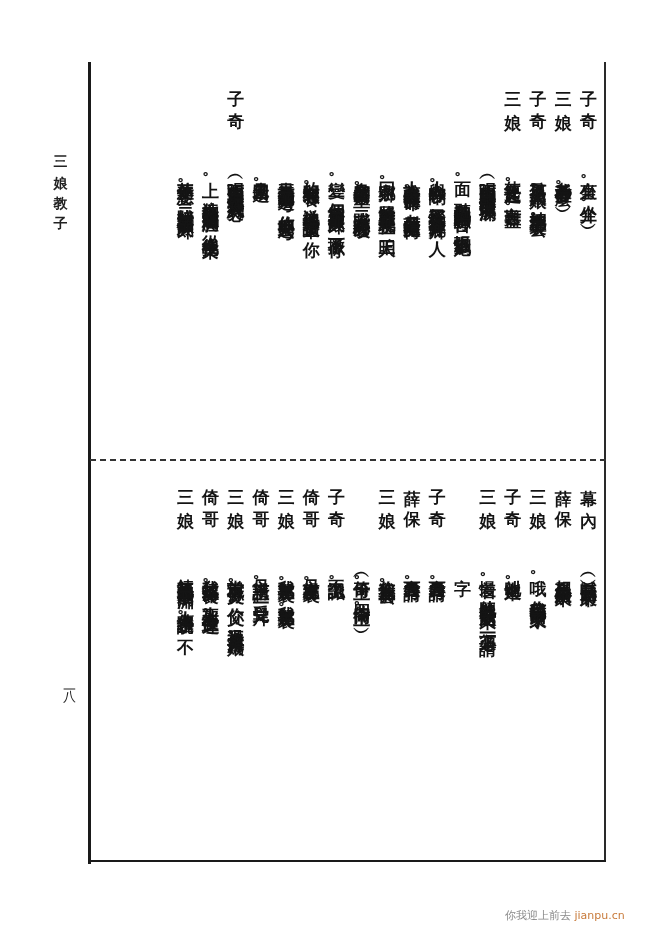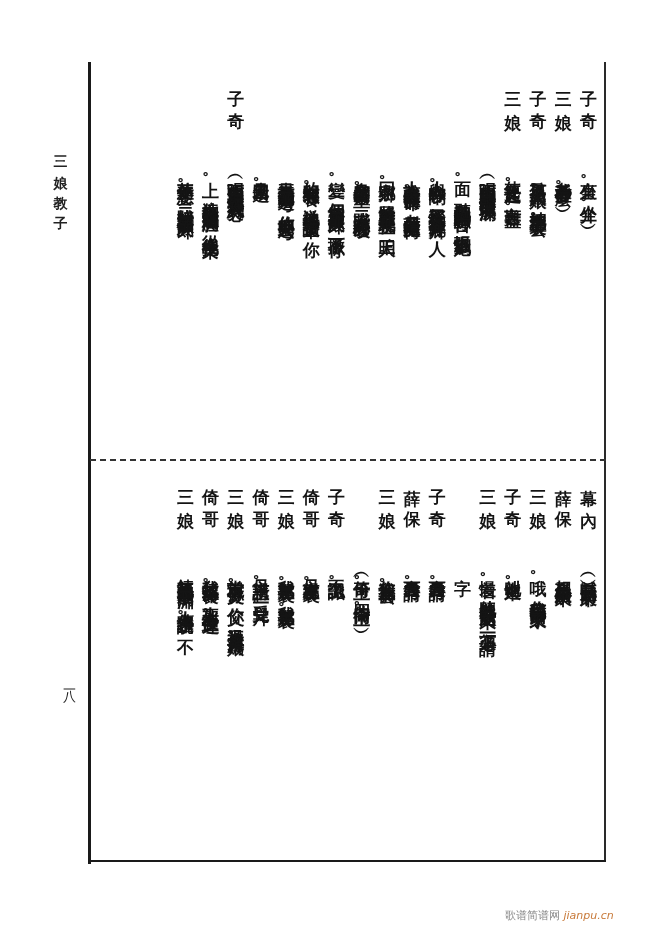--- a/index.html
+++ b/index.html
@@ -17,21 +17,21 @@
              height:90px; font-weight:bold; }
   .speaker.empty { visibility:hidden; }
   .line { writing-mode:vertical-rl; text-orientation:upright; font-size:17px;
           line-height:25px; letter-spacing:1.5px; font-weight:bold; white-space:nowrap; }
   .margin-title { position:absolute; left:52px; top:145px; writing-mode:vertical-rl;
                   font-size:14px; letter-spacing:20px; font-weight:bold; color:#222; }
   .page-number { position:absolute; left:60px; top:680px; writing-mode:vertical-rl;
                  font-size:13px; color:#222; letter-spacing:2px; }
   .watermark { position:absolute; left:505px; top:908px; font-size:11px; color:#888;
                font-family:"DejaVu Sans","Liberation Sans",sans-serif; }
-  .watermark .latin { color:#c87a3a;font-style:italic; }
+  .watermark .latin { color:#c87a3a; }
 </style>
 </head>
 <body>
 
 <div class="rule-left"></div>
 <div class="rule-right"></div>
 <div class="rule-mid"></div>
 <div class="rule-bottom"></div>
 
 <div class="margin-title">三娘教子</div>
@@ -173,15 +173,15 @@
       <div class="speaker">倚哥</div>
       <div class="line">我父鎮江命喪。人死那有復生之理。</div>
     </div>
   <div class="col">
       <div class="speaker">三娘</div>
       <div class="line">鎮江死的乃是萬子淵。人家傳說錯了。不</div>
     </div>
 </div>
 
 <div class="watermark">
-  <span>歌谱简谱网</span>
+  <span>你我迎上前去</span>
   <span class="latin">jianpu.cn</span>
 </div>
 
 </body></html>

